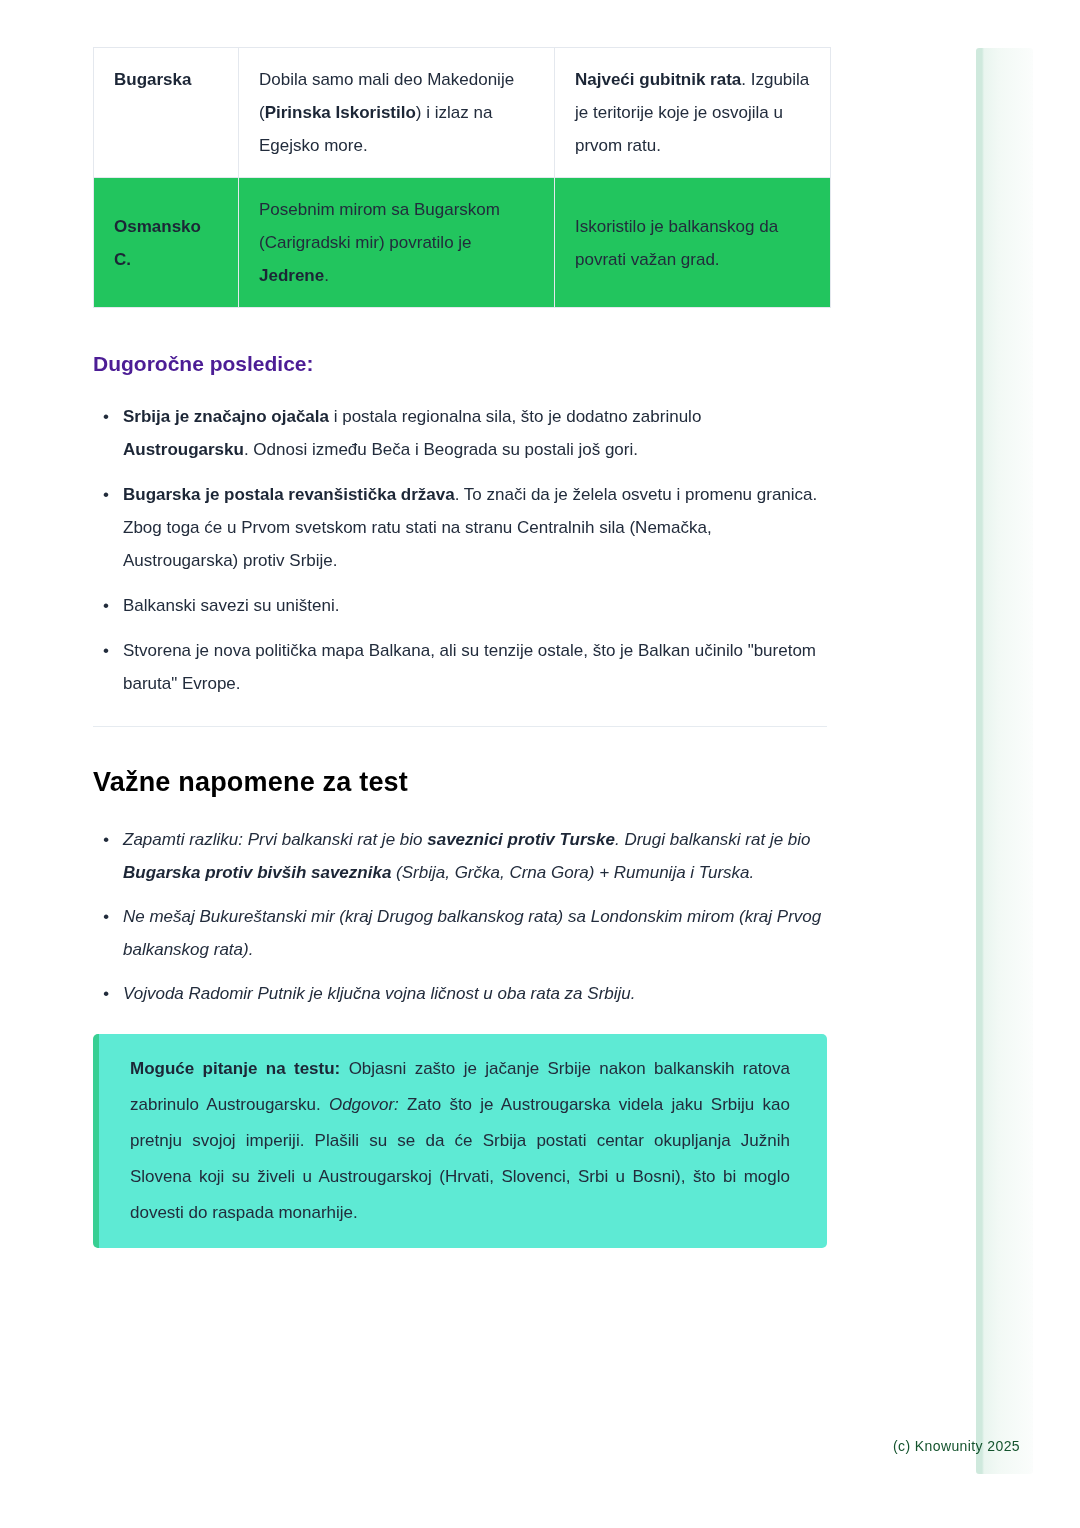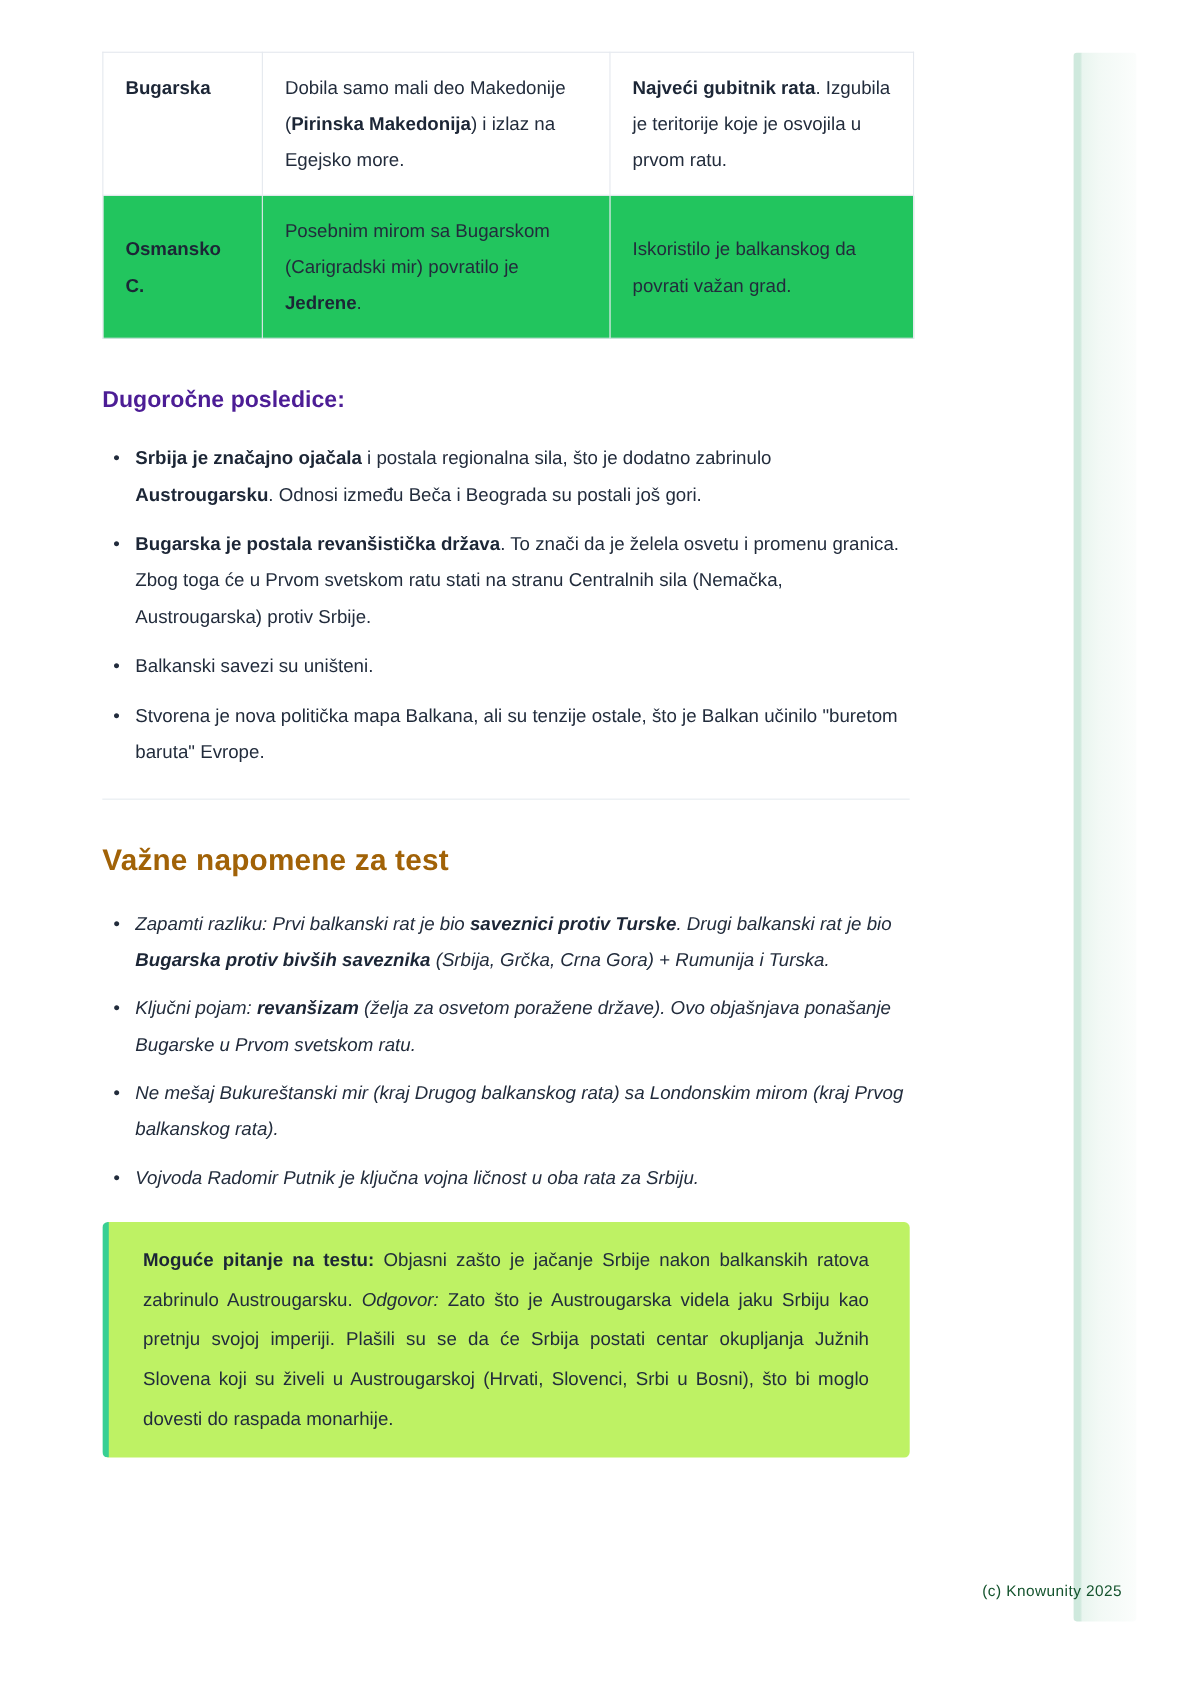--- a/index.html
+++ b/index.html
@@ -79,29 +79,29 @@
     border: none;
     border-top: 1px solid #e6ebf0;
     margin: 26px 0 0 0;
   }
 
   h2.green-heading {
     margin: 39px 0 12px 0;
     font-size: 27px;
     line-height: 32px;
     font-weight: 700;
-    color: #a16207;
+    color: #000000;
     letter-spacing: 0.2px;
   }
   ul.bullets.second { margin-top: 25px; }
   ul.bullets.second li { margin-bottom: 11px; font-style: italic; }
 
   .callout {
     margin-top: 24px;
-    background: #bef264;
+    background: #5eead4;
     border-left: 6px solid #38cf93;
     border-radius: 5px;
     padding: 17px 37px 17px 31px;
     font-size: 17px;
     line-height: 36px;
     text-align: justify;
   }
 
   .footer {
     position: absolute;
@@ -119,21 +119,21 @@
 <div class="page">
 
   <div class="right-stripe"></div>
 
   <div class="content">
 
     <table class="results">
       <tbody>
         <tr>
           <td class="col-country"><b>Bugarska</b></td>
-          <td class="col-terms"><span>Dobila samo mali deo Makedonije (</span><b>Pirinska Makedonija</b><span>) i izlaz na Egejsko more.</span></td>
+          <td class="col-terms"><span>Dobila samo mali deo Makedonije (</span><b>Pirinska Iskoristilo</b><span>) i izlaz na Egejsko more.</span></td>
           <td class="col-outcome"><b>Najveći gubitnik rata</b><span>. Izgubila je teritorije koje je osvojila u prvom ratu.</span></td>
         </tr>
         <tr class="alt">
           <td class="col-country"><b>Osmansko C.</b></td>
           <td class="col-terms"><span>Posebnim mirom sa Bugarskom (Carigradski mir) povratilo je </span><b>Jedrene</b><span>.</span></td>
           <td class="col-outcome"><span>Iskoristilo je balkanskog da povrati važan grad.</span></td>
         </tr>
       </tbody>
     </table>
 
@@ -145,21 +145,20 @@
       <li><span>Balkanski savezi su uništeni.</span></li>
       <li><span>Stvorena je nova politička mapa Balkana, ali su tenzije ostale, što je Balkan učinilo "buretom baruta" Evrope.</span></li>
     </ul>
 
     <hr class="divider">
 
     <h2 class="green-heading">Važne napomene za test</h2>
 
     <ul class="bullets second">
       <li><span>Zapamti razliku: Prvi balkanski rat je bio </span><b>saveznici protiv Turske</b><span>. Drugi balkanski rat je bio </span><b>Bugarska protiv bivših saveznika</b><span> (Srbija, Grčka, Crna Gora) + Rumunija i Turska.</span></li>
-      <li><span>Ključni pojam: </span><b>revanšizam</b><span> (želja za osvetom poražene države). Ovo objašnjava ponašanje Bugarske u Prvom svetskom ratu.</span></li>
       <li><span>Ne mešaj Bukureštanski mir (kraj Drugog balkanskog rata) sa Londonskim mirom (kraj Prvog balkanskog rata).</span></li>
       <li><span>Vojvoda Radomir Putnik je ključna vojna ličnost u oba rata za Srbiju.</span></li>
     </ul>
 
     <div class="callout"><b>Moguće pitanje na testu:</b><span> Objasni zašto je jačanje Srbije nakon balkanskih ratova zabrinulo Austrougarsku. </span><i>Odgovor:</i><span> Zato što je Austrougarska videla jaku Srbiju kao pretnju svojoj imperiji. Plašili su se da će Srbija postati centar okupljanja Južnih Slovena koji su živeli u Austrougarskoj (Hrvati, Slovenci, Srbi u Bosni), što bi moglo dovesti do raspada monarhije.</span></div>
 
   </div>
 
   <div class="footer">(c) Knowunity 2025</div>
 

